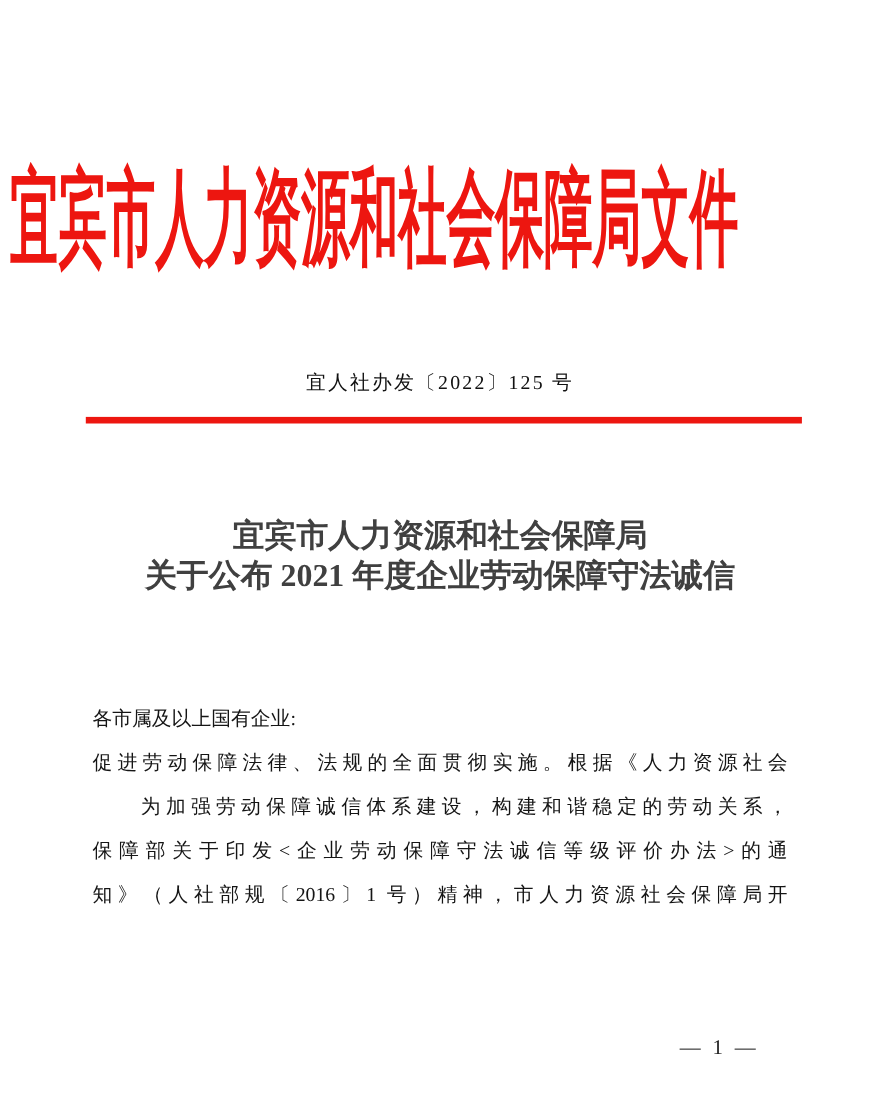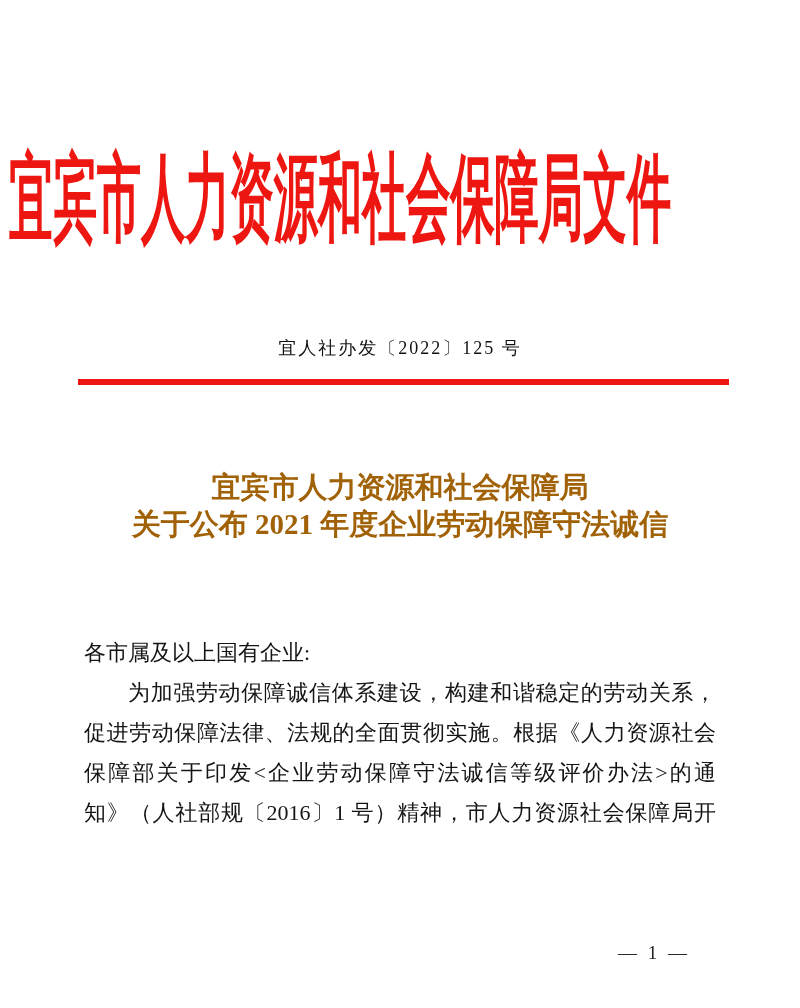--- a/index.html
+++ b/index.html
@@ -65,30 +65,30 @@
   
   .notice-title {
     position: absolute;
     top: 469px;
     left: 0;
     width: 800px;
     text-align: center;
     font-weight: 700;
     font-size: 29px;
     line-height: 37px;
-    color: #a16207;
+    color: #404040;
   }
 
   
   .body-text {
     position: absolute;
     top: 633px;
     left: 84px;
     width: 632px;
-    font-size: 22px;
+    font-size: 18px;
     line-height: 40px;
     color: #151515;
   }
   .body-line {
     height: 40px;
     white-space: nowrap;
     text-align: justify;
     text-align-last: justify;
     white-space: normal;
     overflow: hidden;
@@ -125,21 +125,21 @@
 
   <div class="red-divider"></div>
 
   <div class="notice-title">
     <div>宜宾市人力资源和社会保障局</div>
     <div>关于公布 2021 年度企业劳动保障守法诚信</div>
   </div>
 
   <div class="body-text">
     <div class="body-line salutation">各市属及以上国有企业:</div>
+    <div class="body-line">促进劳动保障法律、法规的全面贯彻实施。根据《人力资源社会</div>
     <div class="body-line para-first">为加强劳动保障诚信体系建设，构建和谐稳定的劳动关系，</div>
-    <div class="body-line">促进劳动保障法律、法规的全面贯彻实施。根据《人力资源社会</div>
     <div class="body-line">保障部关于印发&lt;企业劳动保障守法诚信等级评价办法&gt;的通</div>
     <div class="body-line">知》（人社部规〔2016〕1 号）精神，市人力资源社会保障局开</div>
   </div>
 
   <div class="page-number">— 1 —</div>
 
 </div>
 
 </body></html>

